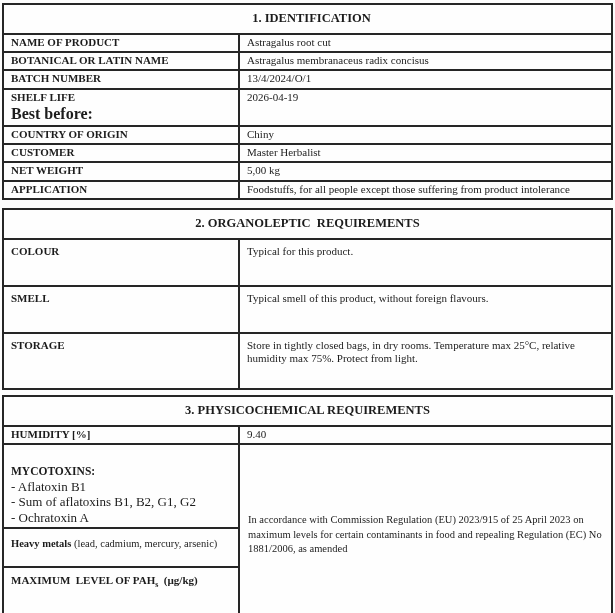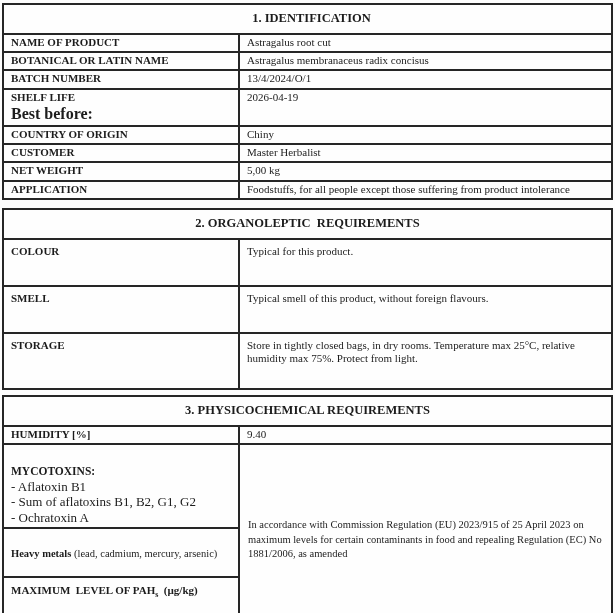--- a/index.html
+++ b/index.html
@@ -48,21 +48,21 @@
   .t2 td.body-cell { padding: 5px 7px 10px 7px; }
   .t2 .label { font-weight: bold; }
   .t2 .row-colour td, .t2 .row-smell td { height: 30px; }
   .t2 .row-taste td { height: 25px; }
   .t2 .row-storage td { height: 39px; }
   
   .t3 .label { font-weight: bold; }
   .t3 .block-title { font-weight: bold; font-size: 11.5px; }
   .t3 .block-item { font-size: 13px; }
   .t3 .cell-myco { height: 56px; padding-top: 20px; }
-  .t3 .cell-heavy { height: 26px; padding-top: 19px; font-size: 10.5px; }
+  .t3 .cell-heavy { height: 26px; padding-top: 9px; font-size: 10.5px; }
   .t3 .cell-pah { height: 48px; padding-top: 6px; }
   .t3 .cell-reg {
     vertical-align: middle;
     font-size: 10.5px;
     line-height: 1.35;
     padding: 4px 8px;
   }
   .t3 sub { font-size: 8px; line-height: 0; }
   
   .gap-a { height: 8px; }

